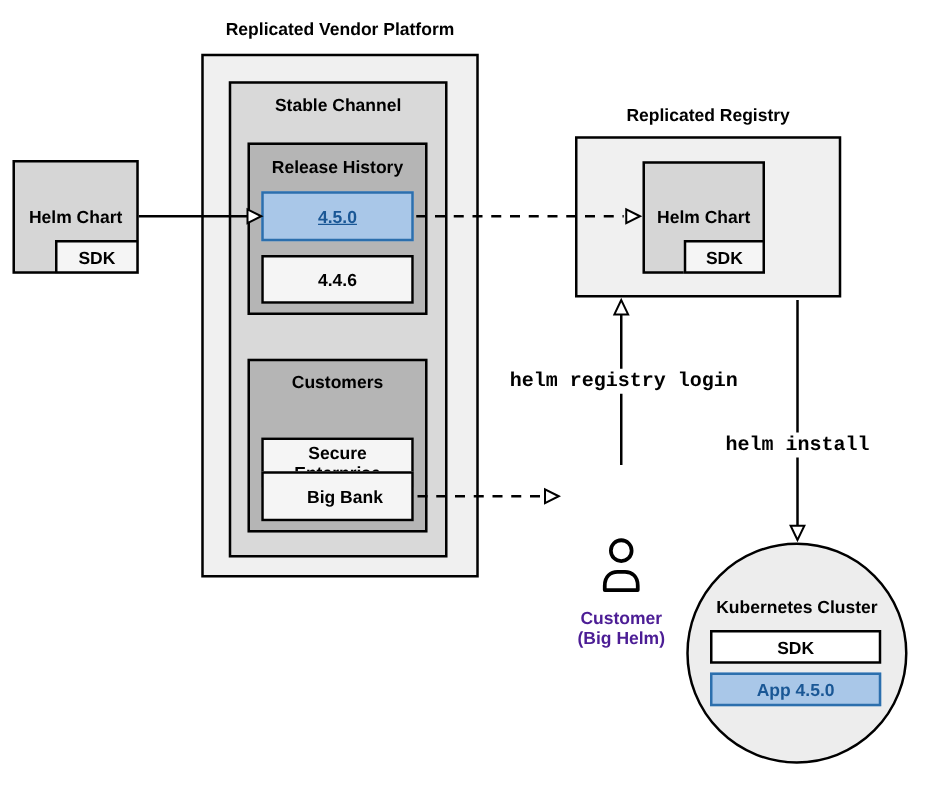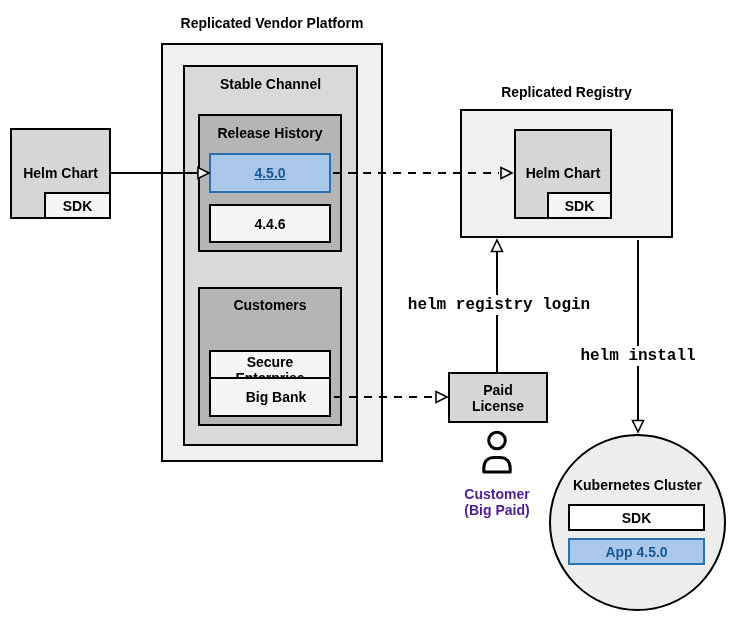--- a/index.html
+++ b/index.html
@@ -134,33 +134,30 @@
 
   <div class="box registry">
     <div class="box reg-hc">
       <div class="box-title" style="top:34px;">Helm Chart</div>
       <div class="item" style="left:31px; top:61px; width:65px; height:27px;">
         <span>SDK</span>
       </div>
     </div>
   </div>
 
-  <div class="item paid">
-    <span style="width:64px;">Paid License</span>
-  </div>
 
   <div class="person-wrap">
     <svg width="40" height="45" viewBox="0 0 40 45">
       <circle cx="20" cy="11.5" r="8.3" fill="none" stroke="#000" stroke-width="3"></circle>
       <path d="M6.8 43 V39.5 C6.8 32 11.5 28.5 17 28.5 H23 C28.5 28.5 33.2 32 33.2 39.5 V43 Z" fill="none" stroke="#000" stroke-width="3" stroke-linejoin="round"></path>
     </svg>
   </div>
   <div class="cust-label">
     <span class="two-line">Customer</span>
-    <span class="two-line">(Big Paid)</span>
+    <span class="two-line">(Big Helm)</span>
   </div>
 
   <div class="box cluster">
     <div class="box-title" style="top:41px;">Kubernetes Cluster</div>
     <div class="item" style="left:17px; top:68px; width:137px; height:27px; background:#ffffff;">
       <span>SDK</span>
     </div>
     <div class="item hl" style="left:17px; top:102px; width:137px; height:27px;">
       <span>App 4.5.0</span>
     </div>

